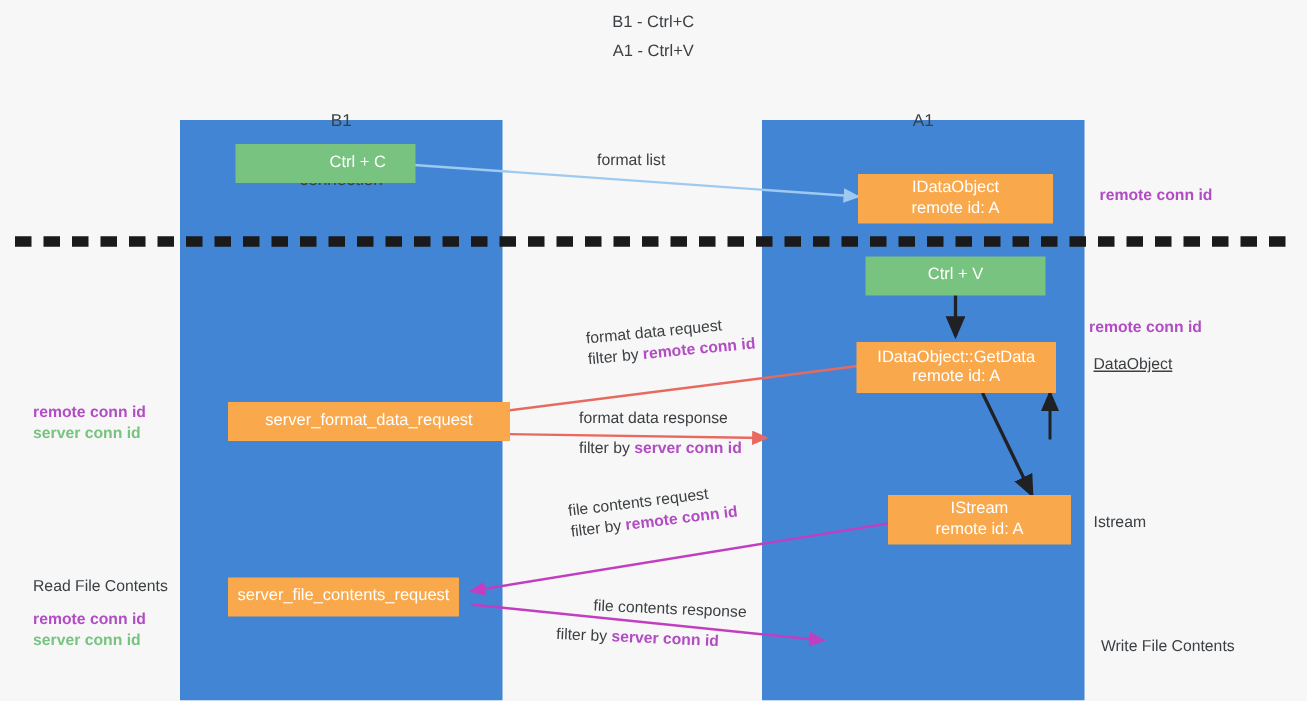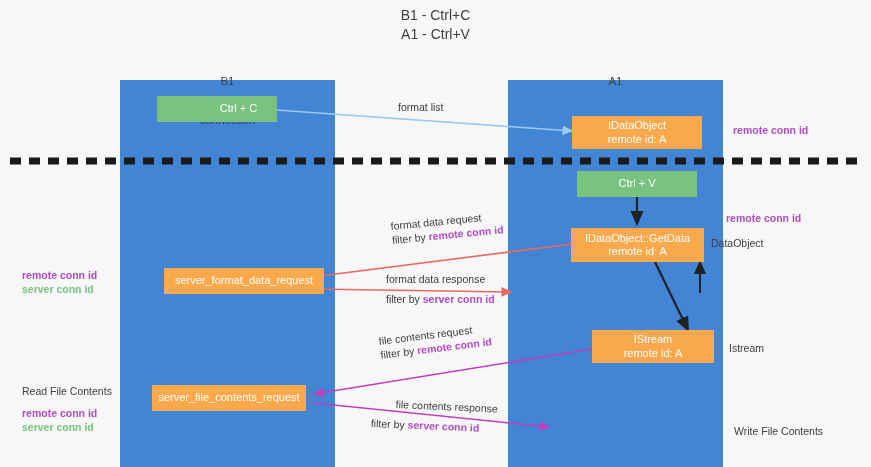--- a/index.html
+++ b/index.html
@@ -12,21 +12,21 @@
     position:relative;
   }
   #stage{position:absolute;left:0;top:0;width:871px;height:467px;}
 
   
   #svg-layer{position:absolute;left:0;top:0;width:871px;height:467px;}
 
   
   .title{
     position:absolute;left:0;top:6px;width:871px;
-    text-align:center;font-size:14px;line-height:19px;color:#3c4043;
+    text-align:center;font-size:11px;line-height:19px;color:#3c4043;
     white-space:pre;
   }
 
   
   .col-head{
     position:absolute;text-align:center;font-size:11.5px;line-height:13px;
     color:#3c4043;white-space:pre;
   }
 
   
@@ -128,21 +128,21 @@
 
   <div class="node green" style="left:577px;top:171px;width:120px;height:26px;">
     <span>Ctrl + V</span>
   </div>
 
   <div class="node orange" style="left:571px;top:228px;width:133px;height:34px;">
     <span>IDataObject::GetData</span>
     <span>remote id: A</span>
   </div>
 
-  <div class="node orange" style="left:164px;top:268px;width:160px;height:26px;">
+  <div class="node orange" style="left:152px;top:268px;width:188px;height:26px;">
     <span>server_format_data_request</span>
   </div>
 
 
   <div class="node orange" style="left:592px;top:330px;width:122px;height:33px;">
     <span>IStream</span>
     <span>remote id: A</span>
   </div>
 
   <div class="node orange" style="left:152px;top:385px;width:154px;height:26px;">
@@ -188,17 +188,17 @@
   </div>
 
   <div class="side-note" style="left:22px;top:384px;">
     <div class="plain">Read File Contents</div>
     <div class="remote" style="margin-top:8px;">remote conn id</div>
     <div class="server">server conn id</div>
   </div>
 
   <div class="right-note remote-id" style="left:733px;top:123px;">remote conn id</div>
   <div class="right-note remote-id" style="left:726px;top:211px;">remote conn id</div>
-  <div class="right-note" style="left:711px;top:236px;">DataObject</div>
+  <div class="right-note" style="left:729px;top:236px;text-decoration:underline;">DataObject</div>
   <div class="right-note" style="left:729px;top:341px;">Istream</div>
   <div class="right-note" style="left:734px;top:424px;">Write File Contents</div>
 
 </div>
 
 </body></html>

